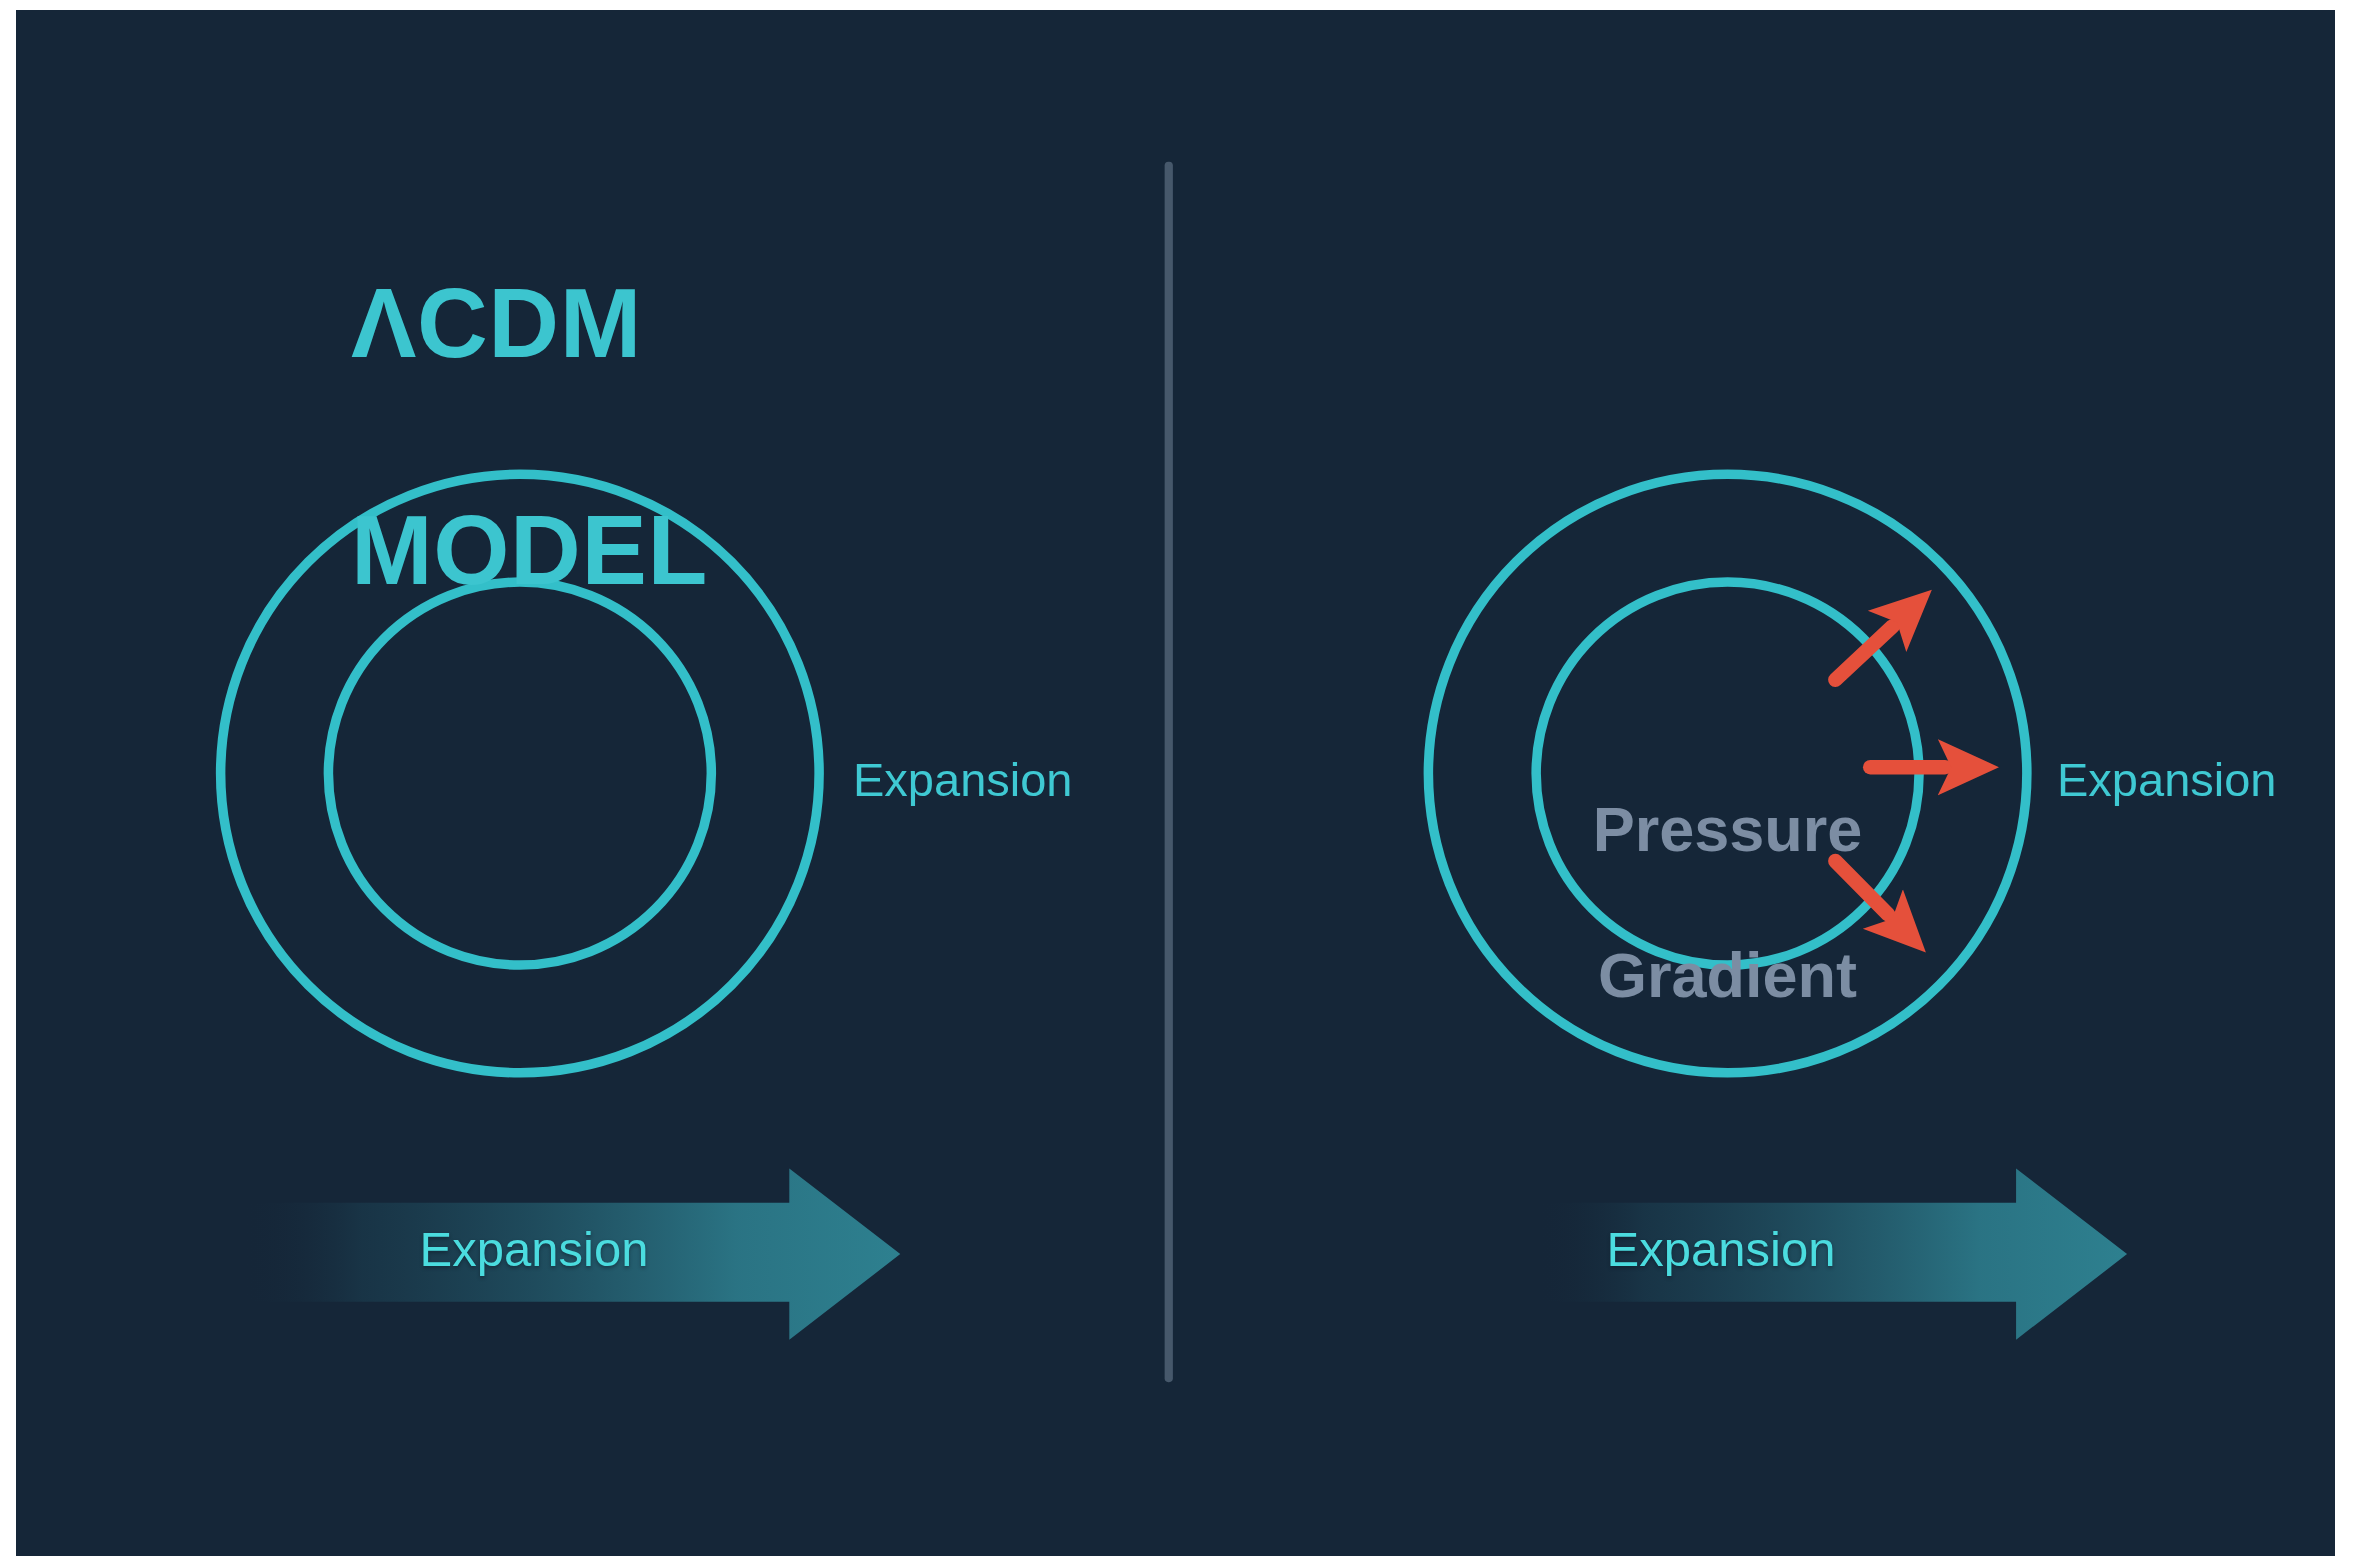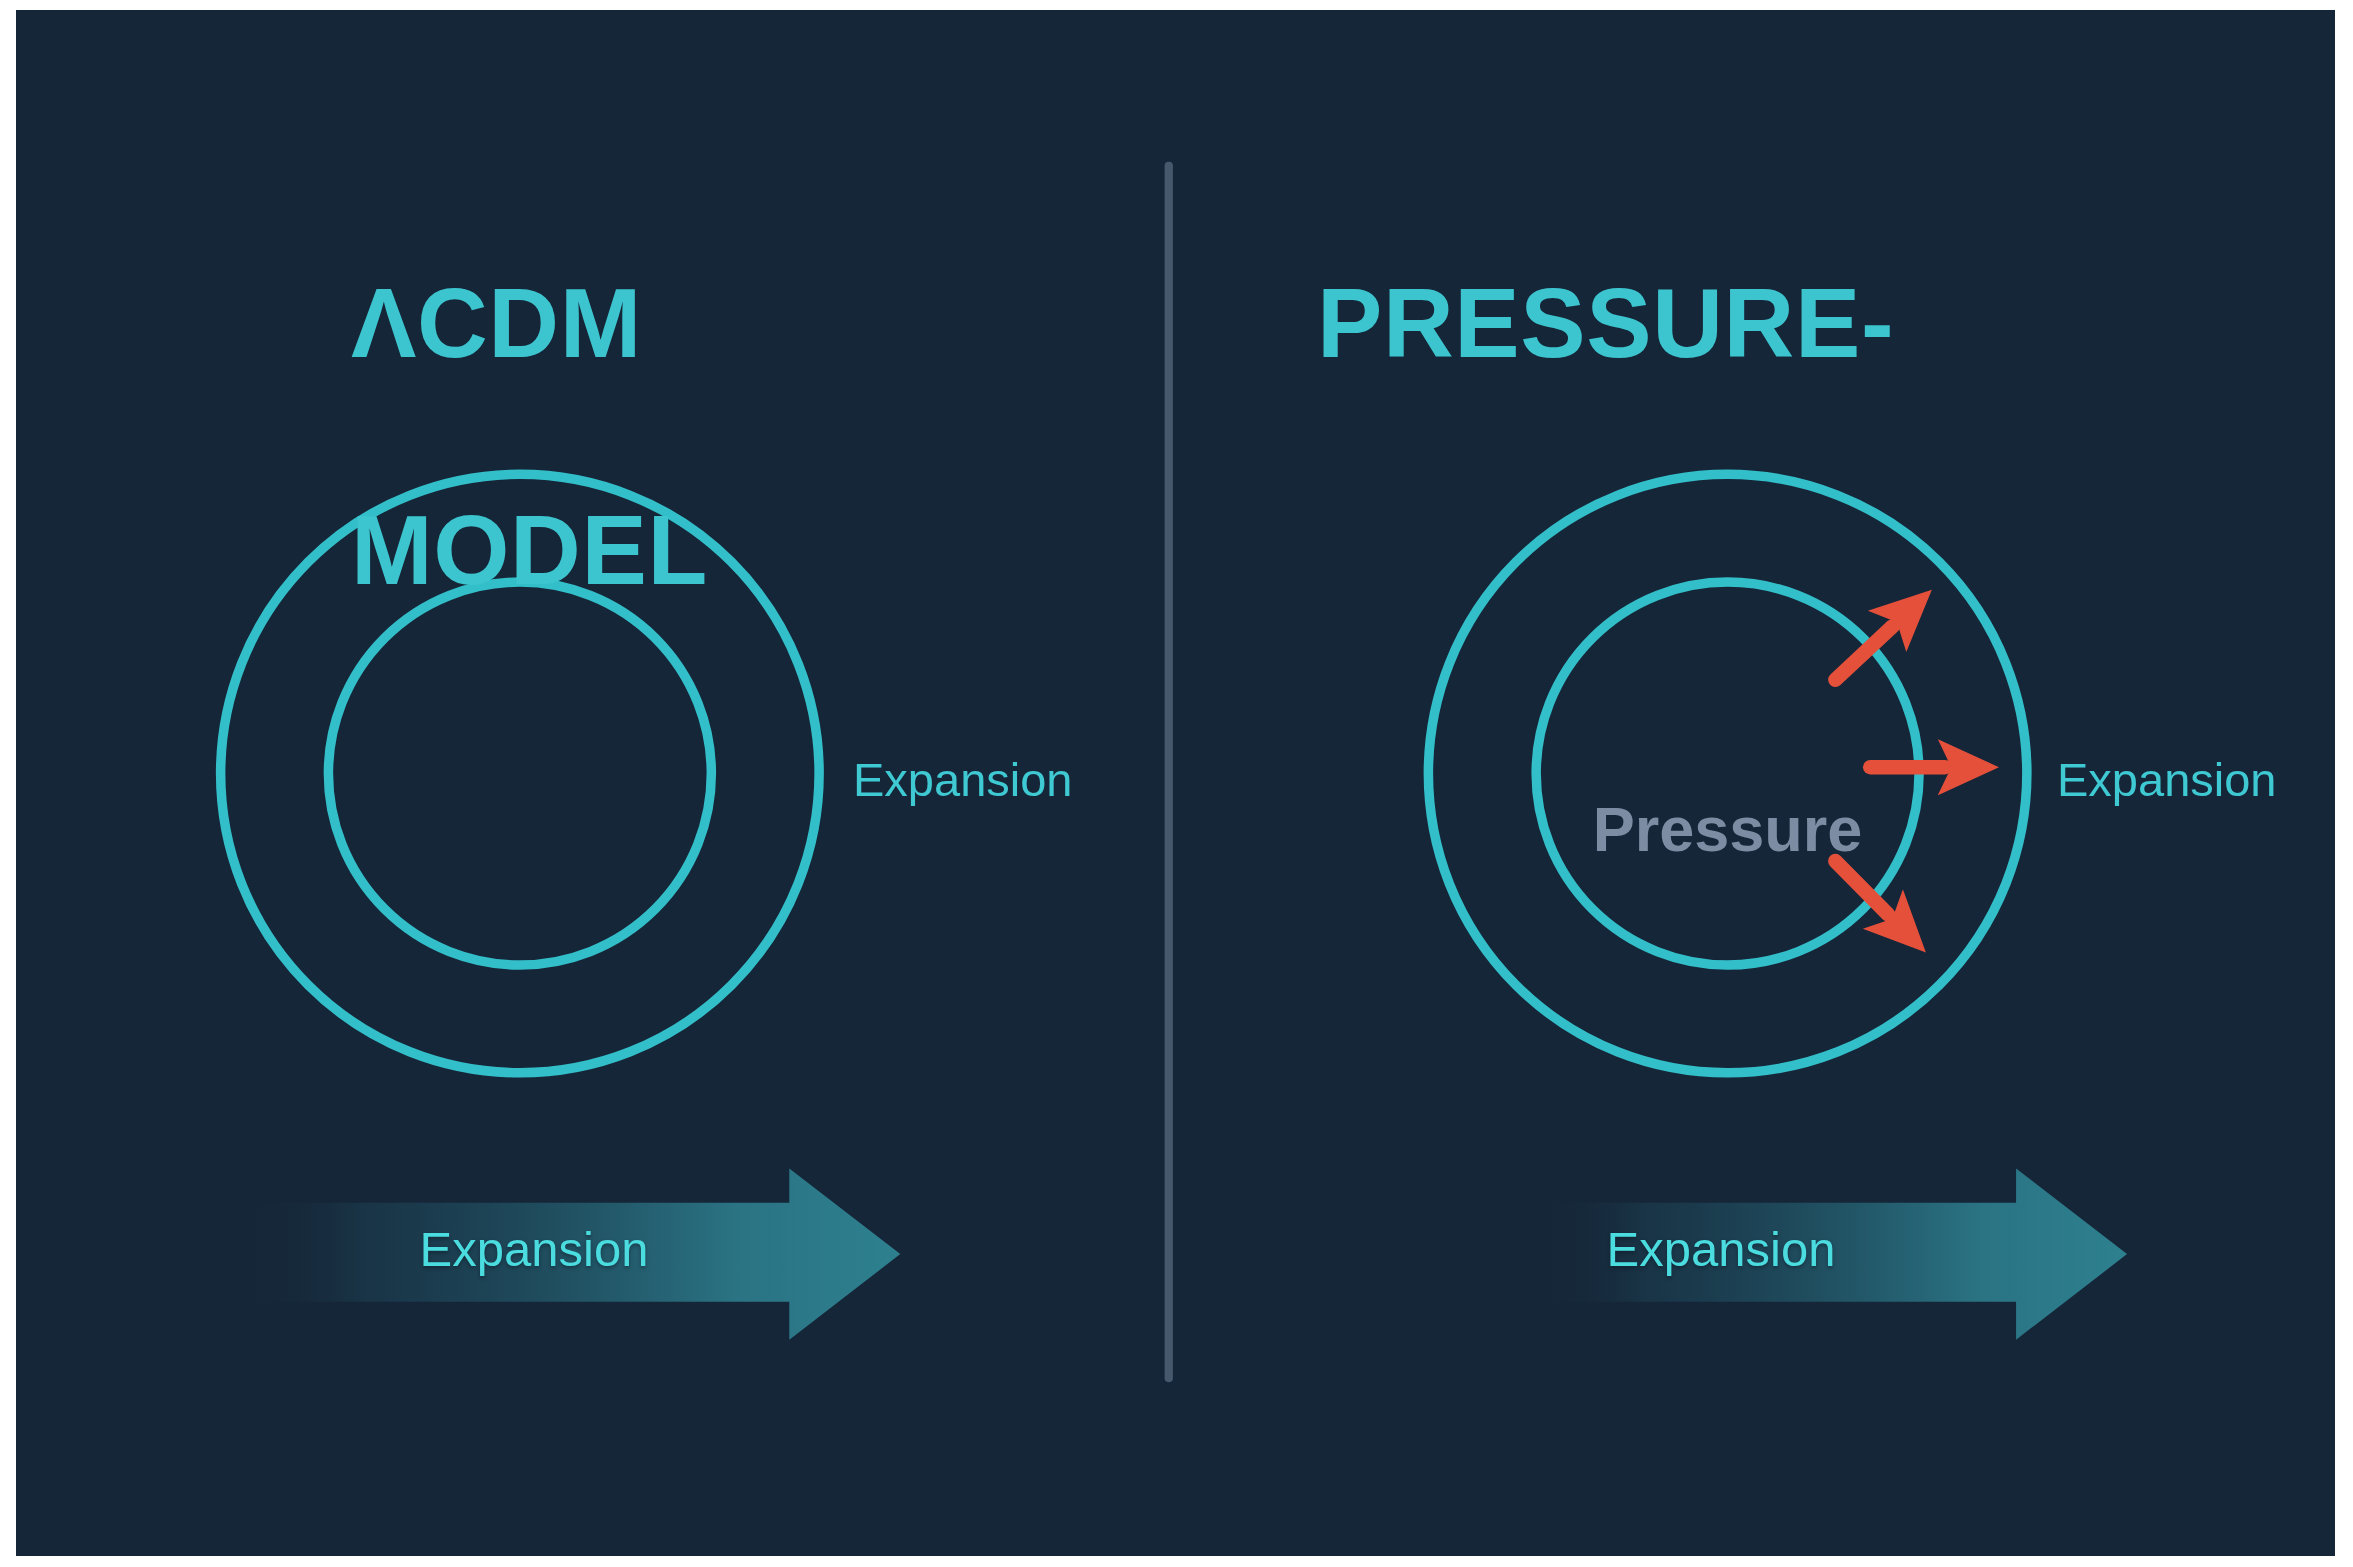--- a/index.html
+++ b/index.html
@@ -86,28 +86,28 @@
 
   <polygon points="2425,1897 3180,1897 3180,1843 3355,1978 3180,2113 3180,2053 2425,2053" fill="url(#bigArrowRight)"></polygon>
 </svg>
 
 <div class="txt title title-left">
   <div>ΛCDM</div>
   <div>MODEL</div>
 </div>
 
 <div class="txt title title-right">
-  <div>PRESSURE-</div>
 </div>
 
 <div class="txt circle-label circle-label-left">
 </div>
 
 <div class="txt circle-label circle-label-right">
   <div>Pressure</div>
+  <div>Gradient</div>
 </div>
 
 <div class="txt side-label side-label-left">Expansion</div>
 
 <div class="txt side-label side-label-right">Expansion</div>
 
 <div class="txt big-arrow-label big-arrow-label-left">Expansion</div>
 
 <div class="txt big-arrow-label big-arrow-label-right">Expansion</div>
 

